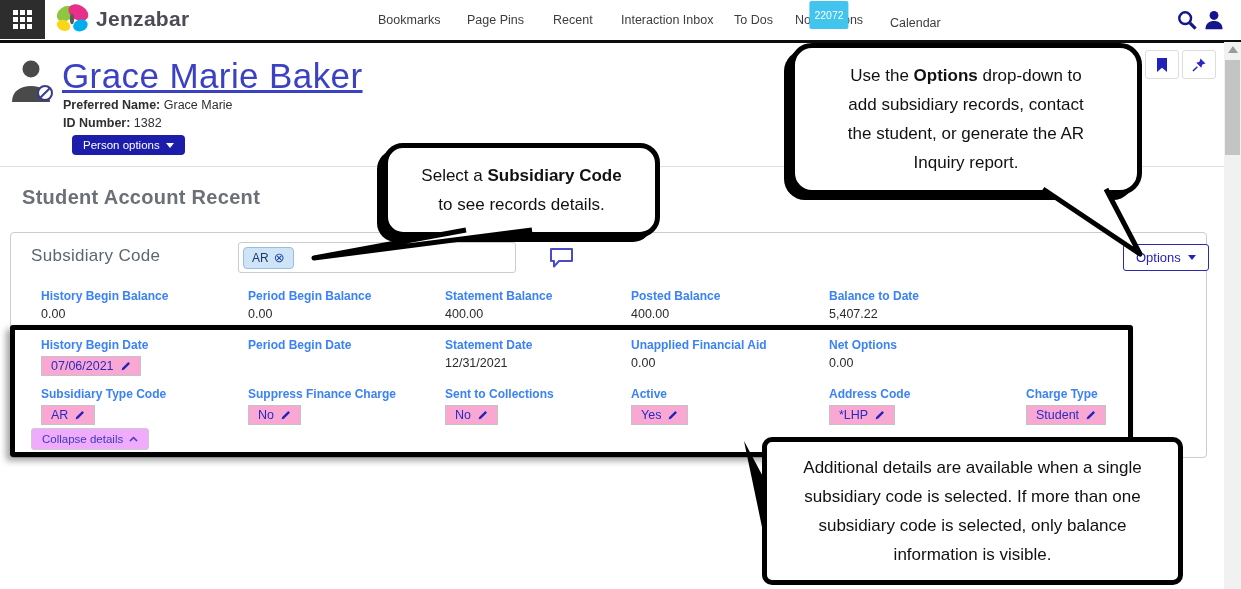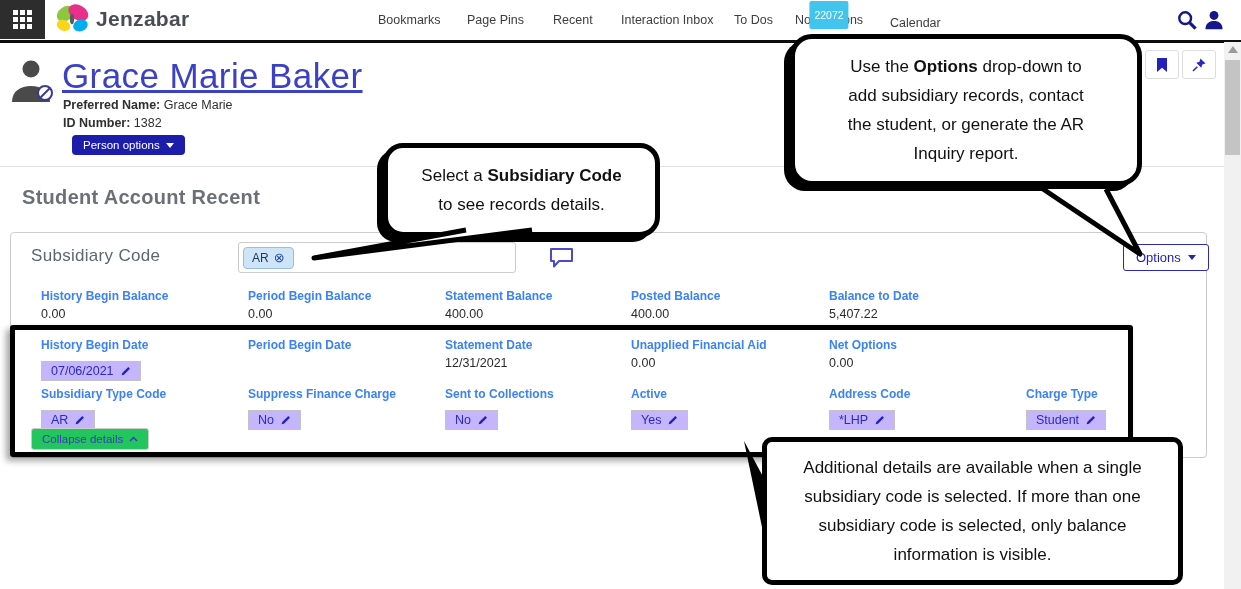--- a/index.html
+++ b/index.html
@@ -33,36 +33,36 @@
   .section-title { position:absolute; left:22px; top:186px; font-size:20px; color:#6b7077; letter-spacing:.3px; }
   .panel { position:absolute; left:10px; top:232px; width:1197px; height:226px; border:1px solid #ccc; border-radius:4px; background:#fff; }
   .subsid-label { position:absolute; left:20px; top:13px; font-size:17px; color:#5c6670; letter-spacing:.3px; }
   .subsid-input { position:absolute; left:227px; top:9px; width:278px; height:31px; border:1px solid #ccc; border-radius:3px; background:#fff; display:flex; align-items:center; padding-left:4px; cursor:text; }
   .tag { display:inline-flex; align-items:center; gap:5px; background:#cfe4f6; border:1px solid #97bfdf; border-radius:4px; padding:3px 8px; font-size:12px; color:#173a66; }
   .tag-x { color:#1d49a0; font-size:13px; line-height:1; cursor:pointer; }
   .options-btn { position:absolute; left:1112px; top:11px; border:1px solid #2a2ab0; border-radius:3px; background:#fff; color:#2323b8; font-size:13px; padding:5px 12px; display:inline-flex; align-items:center; gap:7px; cursor:pointer; }
   .fgrid { position:absolute; left:0; width:1190px; display:grid; grid-template-columns:207px 197px 186px 198px 197px auto; padding-left:30px; }
   .flabel { font-size:12px; font-weight:bold; color:#3b82f6; }
   .fvalue { font-size:12.5px; color:#2b2b2b; margin-top:4px; }
-  .vbox { display:inline-flex; align-items:center; gap:6px; border:1px solid #c3c3c3; background:#c4b5fd; padding:2px 9px; margin-top:9px; font-size:12.5px; color:#2a2ac2; cursor:pointer; width:max-content; }
-  .collapse-btn { position:absolute; left:20px; top:195px; border:1px solid #ccc; border-radius:3px; background:#22c55e; color:#3a3ac0; font-size:11.5px; padding:4px 10px; display:inline-flex; align-items:center; gap:6px; cursor:pointer; }
+  .vbox { display:inline-flex; align-items:center; gap:6px; border:1px solid #c3c3c3; background:#f9a8d4; padding:2px 9px; margin-top:4px; font-size:12.5px; color:#2a2ac2; cursor:pointer; width:max-content; }
+  .collapse-btn { position:absolute; left:20px; top:195px; border:1px solid #ccc; border-radius:3px; background:#f0abfc; color:#3a3ac0; font-size:11.5px; padding:4px 10px; display:inline-flex; align-items:center; gap:6px; cursor:pointer; }
   
   .black-box { position:absolute; left:10px; top:325px; width:1123px; height:132px; border:5px solid #000; border-radius:3px; box-shadow:-4px 4px 6px rgba(0,0,0,.35); pointer-events:none; z-index:30; }
   
   .tabs-clip { position:absolute; left:10px; top:468px; width:820px; height:24px; overflow:hidden; }
   .tabs-row { display:flex; margin-left:8px; }
   .tab { height:40px; font-size:13.5px; text-align:center; padding-top:10px; cursor:pointer; border-radius:4px 4px 0 0; }
   .tab.active { width:131px; background:#fff; border:1px solid #9a9a9a; border-bottom:none; color:#8d8d8d; }
   .tab.inactive { background:#fcfcfe; border:1px solid #e6e6f0; border-bottom:none; color:#b9b9dc; }
   .tab.t2 { width:106px; }
   .tab.t3 { width:153px; margin-left:10px; }
   
   .callout { position:absolute; background:#fff; border:5px solid #000; z-index:50; color:#111; font-size:17px; line-height:29px; text-align:center; display:flex; align-items:center; justify-content:center; }
   .callout b { font-weight:bold; }
-  #callout-options { left:790px; top:34px; width:352px; height:152px; border-radius:22px; padding:0 44px; box-shadow:-7px 6px 0 -1px #000;justify-content:center; }
+  #callout-options { left:790px; top:43px; width:352px; height:152px; border-radius:22px; padding:0 44px; box-shadow:-7px 6px 0 -1px #000;justify-content:center; }
   #callout-subsidiary { left:383px; top:143px; width:277px; height:94px; border-radius:20px; padding:0 24px; box-shadow:-7px 6px 0 -1px #000; }
   #callout-details { left:762px; top:437px; width:421px; height:148px; border-radius:10px; padding:0 24px; }
   .tails-under, .tails-over { position:absolute; left:0; top:0; width:1241px; height:589px; pointer-events:none; }
   .tails-under { z-index:45; }
   .tails-over { z-index:60; }
 </style>
 </head>
 <body>
 
 <div id="screen">

